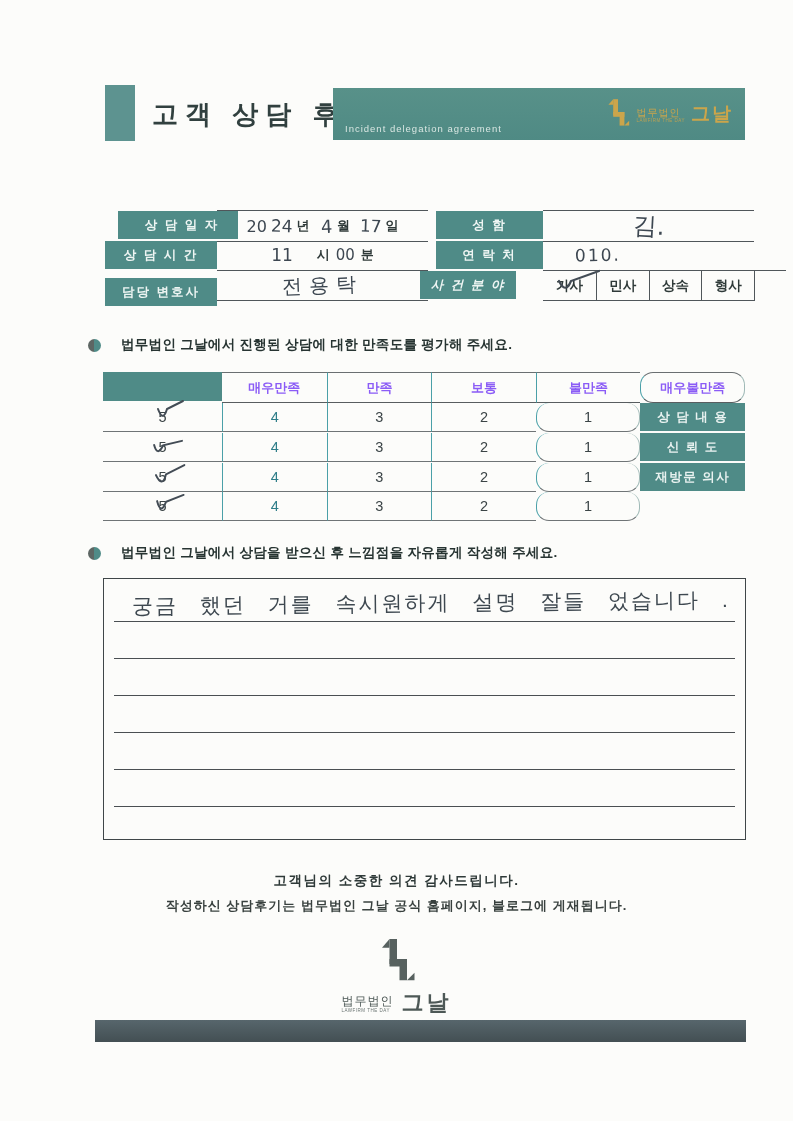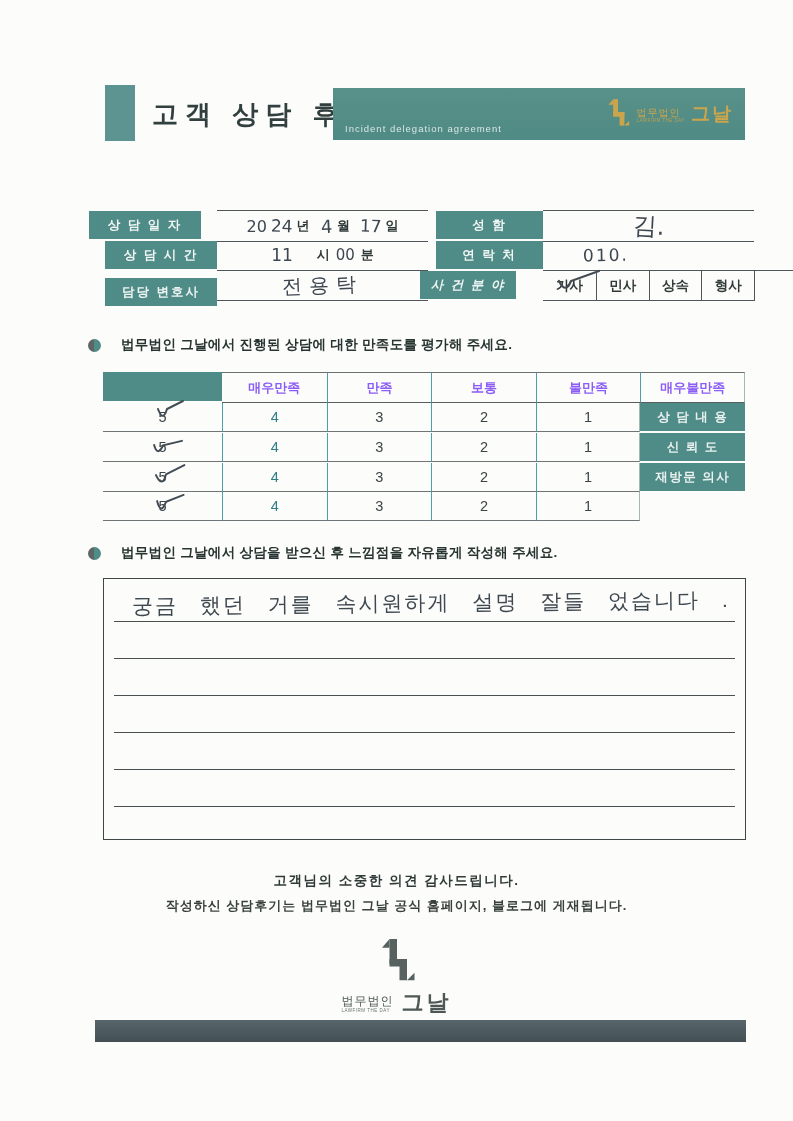--- a/index.html
+++ b/index.html
@@ -43,21 +43,21 @@
           background:linear-gradient(90deg,#5d6663 50%,#4f8b87 50%);flex:0 0 auto;}
   .intro-text{font-size:13.5px;font-weight:bold;color:#273432;letter-spacing:.3px;}
   
   .rating{position:absolute;left:103px;top:372px;width:642px;
           display:grid;grid-template-columns:119px repeat(5,1fr);}
   .r-cell{display:flex;align-items:center;justify-content:center;position:relative;}
   .r-head{height:29px;font-size:13px;font-weight:bold;color:#8b5cf6;
           border-top:1.4px solid #6a6f71;border-bottom:1.1px solid #585d5f;}
   .r-score{height:28px;font-size:14.5px;color:#3b4446;border-bottom:1.1px solid #6f7476;}
   .r-vline{border-left:1.2px solid #4aa0a8;}
-  .r-right{border-right:1px solid #9fb9b6;}
+  .r-right{border-right:1px solid #9fb9b6;border-radius:13px;}
   .r-label{height:28px;background:#4f8b87;color:#e9f2f0;font-size:12.5px;font-weight:bold;
            letter-spacing:1.5px;border-bottom:2px solid #fcfcfa;}
   .r-corner{background:#4f8b87;border-top:none;border-bottom:2px solid #fcfcfa;}
   .teal-num{color:#2e7d88;}
   .check{position:absolute;pointer-events:none;}
   
   .fbox{position:absolute;left:103px;top:578px;width:641px;height:260px;
         border:1.6px solid #3f4648;}
   .rule{position:absolute;left:10px;right:10px;height:0;border-top:1.2px solid #4a4f52;}
   .fbx-hw{position:absolute;left:28px;top:10px;font-size:21px;color:#3e4850;
@@ -100,21 +100,21 @@
       <span class="blogo-texts">
         <span>
           <div class="blogo-firm">법무법인</div>
           <div class="blogo-sub">LAWFIRM THE DAY</div>
         </span>
         <span class="blogo-name">그날</span>
       </span>
     </div>
   </div>
 
-  <div class="info-lbl" style="left:89px;top:211px;">상 담 일 자</div>
+  <div class="info-lbl" style="left:118px;top:211px;padding-left:8px;">상 담 일 자</div>
   <div class="info-lbl" style="left:105px;top:241px;">상 담 시 간</div>
   <div class="info-lbl" style="left:105px;top:278px;">담당 변호사</div>
 
   <div class="info-val topline" style="left:217px;top:210px;width:211px;gap:4px;">
     <span class="hw" style="font-size:16px;">20</span>
       <span class="hw" style="font-size:17px;transform:rotate(2deg);">24</span>
       <span class="print">년</span>
     <span class="hw" style="font-size:18px;margin-left:8px;transform:rotate(-3deg);">4</span>
       <span class="print">월</span>
     <span class="hw" style="font-size:17px;margin-left:6px;transform:rotate(2deg);">17</span>
@@ -130,21 +130,21 @@
     <span class="hw" style="font-size:20px;letter-spacing:7px;transform:rotate(-2deg);">전용탁</span>
   </div>
 
   <div class="info-lbl" style="left:436px;top:211px;width:107px;">성        함</div>
   <div class="info-lbl" style="left:436px;top:241px;width:107px;">연 락 처</div>
   <div class="info-lbl" style="left:420px;top:271px;width:96px;font-style:italic;">사 건 분 야</div>
 
   <div class="info-val topline" style="left:543px;top:210px;width:211px;">
     <span class="hw" style="font-size:24px;transform:rotate(3deg);">김.</span>
   </div>
-  <div class="info-val" style="left:543px;top:240px;width:211px;justify-content:flex-start;padding-left:40px;">
+  <div class="info-val" style="left:543px;top:240px;width:211px;justify-content:flex-start;padding-left:32px;">
     <span class="hw" style="font-size:17px;letter-spacing:2px;transform:rotate(-1deg);">010.</span>
   </div>
   <div class="case-row" style="left:543px;top:270px;width:211px;height:29px;">
     <div class="case-cell">
       <span>가사</span>
       <svg class="check" style="left:12px;top:-6px;" width="46" height="28" viewBox="0 0 46 28">
         <path d="M4 16 C8 24, 12 26, 16 16 L44 6" stroke="#434c55" stroke-width="2.2" fill="none" stroke-linecap="round"></path>
       </svg>
     </div>
     <div class="case-cell">

